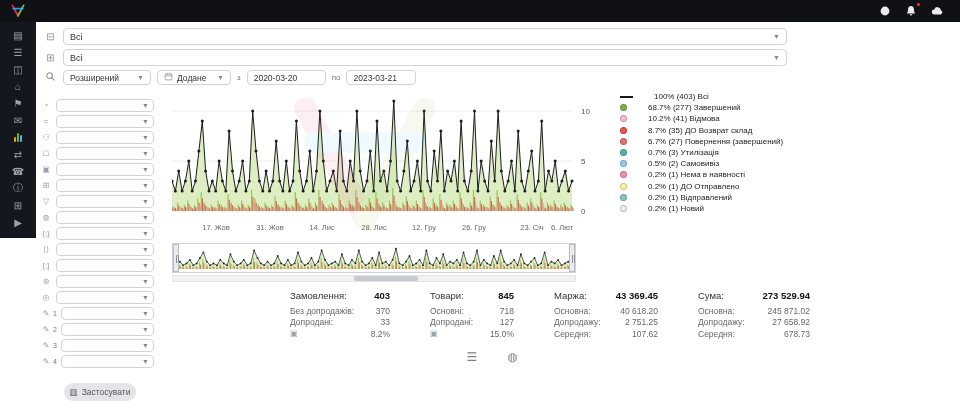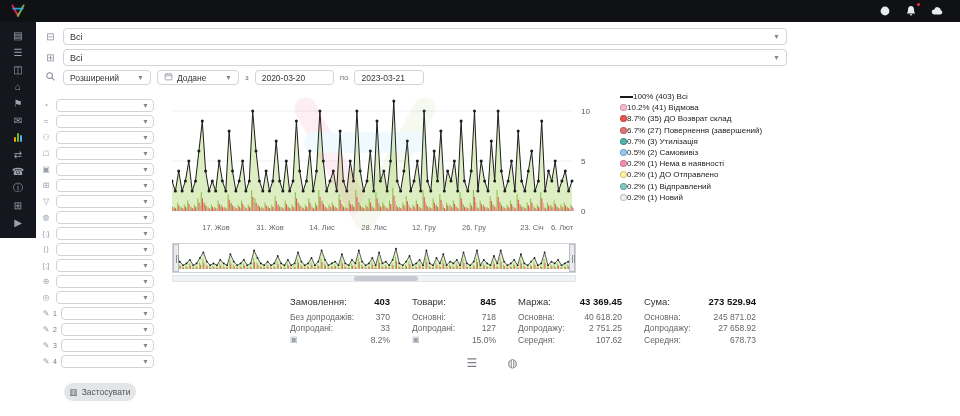--- a/index.html
+++ b/index.html
@@ -47,35 +47,35 @@
   .fp-num { font-size:7px; color:#777; margin-left:-3px; }
   .apply-btn { margin:12px 0 0 24px; width:72px; height:18px; border:none; border-radius:9px;
     background:#e3e5e8; color:#555; font-size:8.5px; display:flex; align-items:center;
     justify-content:center; gap:4px; cursor:pointer; font-family:inherit; }
 
   .chart-col { flex:1; display:flex; flex-direction:column; padding-left:12px; position:relative; min-width:0; }
   .watermark { position:absolute; left:120px; top:-4px; width:170px; height:170px; opacity:.07; pointer-events:none; }
   .chart-area { display:flex; margin-top:2px; }
   .main-chart { width:440px; height:148px; flex:0 0 440px; }
   .legend { margin-left:8px; padding-top:2px; }
-  .legend-row { display:flex; align-items:center; gap:0; font-size:8px; color:#222;
+  .legend-row { display:flex; align-items:center; gap:21px; font-size:8px; color:#222;
     height:11.2px; cursor:pointer; white-space:nowrap; }
   .sw { width:7px; height:7px; border-radius:50%; border:1px solid rgba(0,0,0,.2); flex:0 0 7px; }
   .sw.line { width:13px; height:0; border:none; border-top:2px solid #1a1a1a; border-radius:0; flex:0 0 13px; }
 
   .mini-wrap { width:404px; height:30px; margin-top:6px; position:relative; border:1px solid #cfd3d8; }
   .mini-chart { width:100%; height:100%; display:block; }
   .handle { position:absolute; top:0; width:6px; height:100%; background:#e9ebee;
     border:1px solid #b7bcc4; cursor:ew-resize; }
   .handle.left { left:0; } .handle.right { right:0; }
   .handle::after { content:""; position:absolute; left:1.5px; top:10px; width:1px; height:8px; background:#8a8f98; box-shadow:2px 0 0 #8a8f98; }
   .scrollbar { width:404px; height:7px; background:#f1f2f4; border:1px solid #e2e4e8; margin-top:2px; position:relative; }
   .thumb { position:absolute; left:45%; width:16%; top:0; height:100%; background:#c7cbd1; border-radius:3px; cursor:grab; }
 
-  .stats { display:flex; gap:22px; margin:14px 0 0 118px; }
+  .stats { display:flex; gap:40px; margin:8px 0 0 118px; }
   .stat-col { font-size:8.5px; color:#666; }
   .stat-col.w1{width:100px}.stat-col.w2{width:84px}.stat-col.w3{width:104px}.stat-col.w4{width:112px}
   .stat-head { display:flex; justify-content:space-between; font-size:9.5px; color:#333; margin-bottom:4px; }
   .stat-head b { color:#0f1114; }
   .stat-row { display:flex; justify-content:space-between; align-items:center; height:11.5px; }
   .stat-row .lab { display:flex; align-items:flex-start; gap:3px; }
   .bag { color:#9aa1ab; font-size:8px; }
 
   .footer-icons { display:flex; gap:30px; justify-content:center; width:640px; margin-top:10px;
     color:#7c828a; font-size:12px; }
@@ -181,21 +181,21 @@
           <span class="ficon">
             <svg viewBox="0 0 12 12">
                 <circle cx="5" cy="5" r="3.1" fill="none" stroke="#8a8f98" stroke-width="1.2"></circle>
                 <line x1="7.4" y1="7.4" x2="10.3" y2="10.3" stroke="#8a8f98" stroke-width="1.2"></line>
               </svg>
           </span>
           <div class="select sm" style="width:88px">
             <span>Розширений</span>
             <span class="chev">▼</span>
           </div>
-          <div class="select sm" style="width:82px">
+          <div class="select sm" style="width:74px">
             <span style="color:#8a8f98">
               <svg viewBox="0 0 12 12" width="9" height="9">
                   <rect x="1.5" y="2.5" width="9" height="8" rx="1" fill="none" stroke="#8a8f98"></rect>
                   <line x1="1.5" y1="5" x2="10.5" y2="5" stroke="#8a8f98"></line>
                   <line x1="4" y1="1.2" x2="4" y2="3.2" stroke="#8a8f98"></line>
                   <line x1="8" y1="1.2" x2="8" y2="3.2" stroke="#8a8f98"></line>
                 </svg>
             </span>
             <span>Додане</span>
             <span class="chev">▼</span>
@@ -831,20 +831,24 @@
                 <text x="302" y="141" font-size="7.5" fill="#666" text-anchor="middle" font-family="Liberation Sans, sans-serif">26. Гру</text>
                 <text x="360" y="141" font-size="7.5" fill="#666" text-anchor="middle" font-family="Liberation Sans, sans-serif">23. Січ</text>
                 <text x="390" y="141" font-size="7.5" fill="#666" text-anchor="middle" font-family="Liberation Sans, sans-serif">6. Лют</text>
               </svg>
             <div class="legend">
                 <div class="legend-row">
                   <span class="sw line"></span>
                   <span>100% (403) Всі</span>
                 </div>
                 <div class="legend-row">
+                  <span class="sw" style="background: rgb(124, 179, 66);"></span>
+                  <span>68.7% (277) Завершений</span>
+                </div>
+                <div class="legend-row">
                   <span class="sw" style="background: rgb(248, 187, 208);"></span>
                   <span>10.2% (41) Відмова</span>
                 </div>
                 <div class="legend-row">
                   <span class="sw" style="background: rgb(239, 83, 80);"></span>
                   <span>8.7% (35) ДО Возврат склад</span>
                 </div>
                 <div class="legend-row">
                   <span class="sw" style="background: rgb(229, 115, 115);"></span>
                   <span>6.7% (27) Повернення (завершений)</span>

